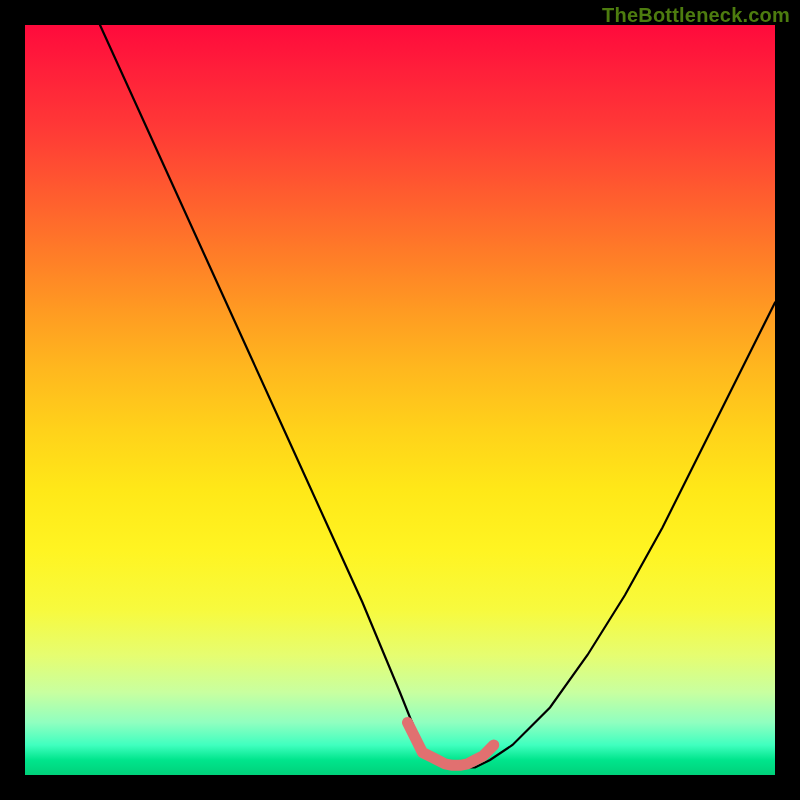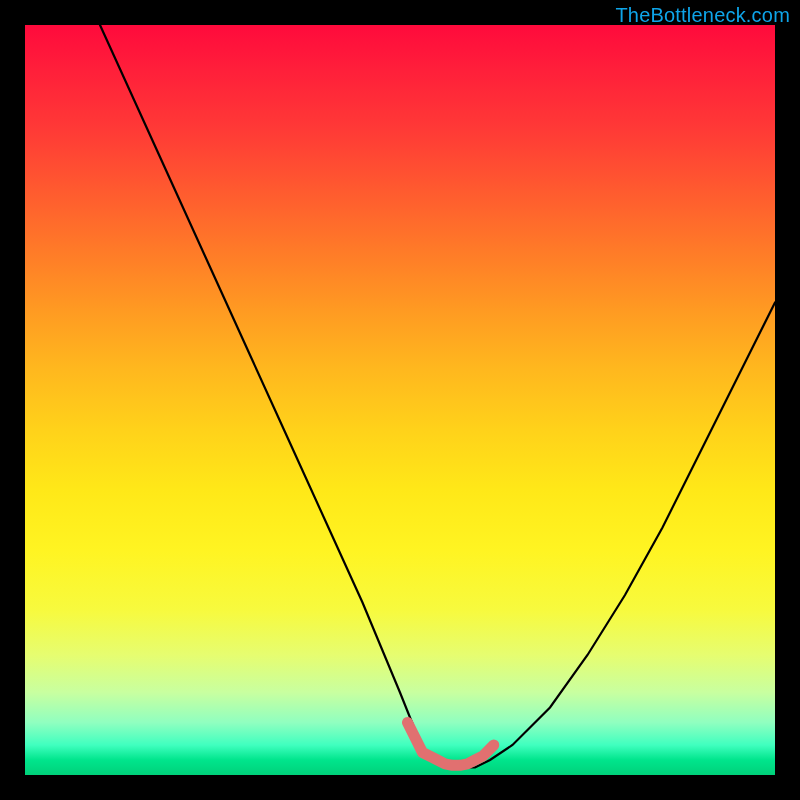--- a/index.html
+++ b/index.html
@@ -44,23 +44,23 @@
       #90ffc0 93%,
       #40ffbf 96%,
       #00e58c 98%,
       #00d17a 100%
     );
   }
   .watermark {
     position: absolute;
     top: 4px;
     right: 10px;
-    color: #0ea5e9;
+    color: #4d7c0f;
     font-size: 20px;
-    font-weight: 400;
+    font-weight: 700;
     letter-spacing: 0.2px;
     user-select: none;
     margin-left: 44px;
   }
   svg.curve {
     position: absolute;
     inset: 0;
   }
 </style>
 </head>

